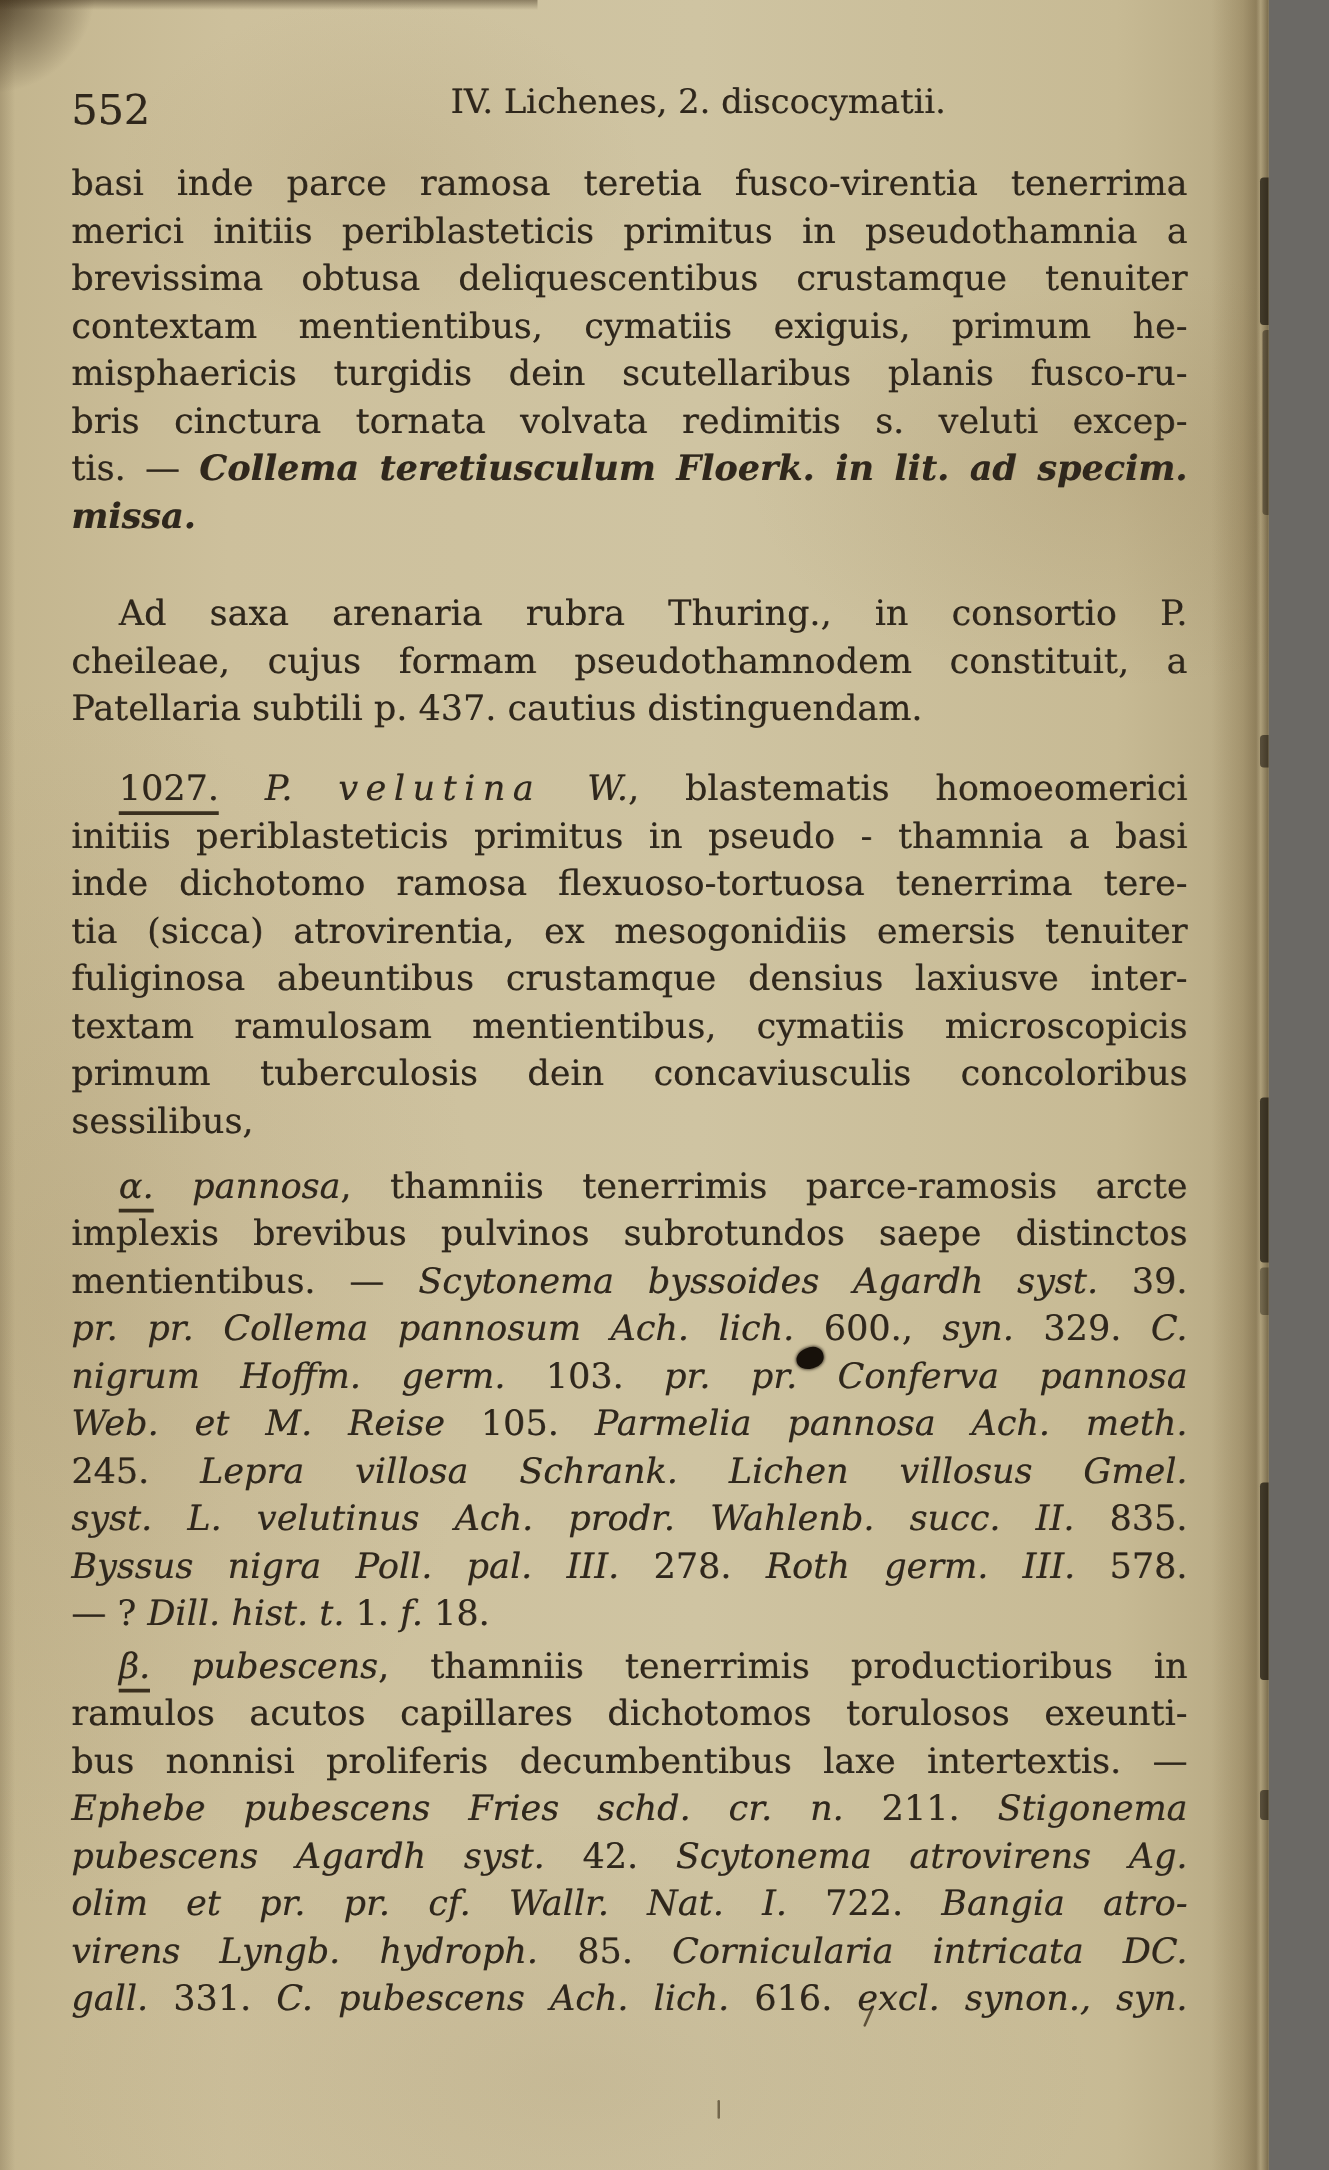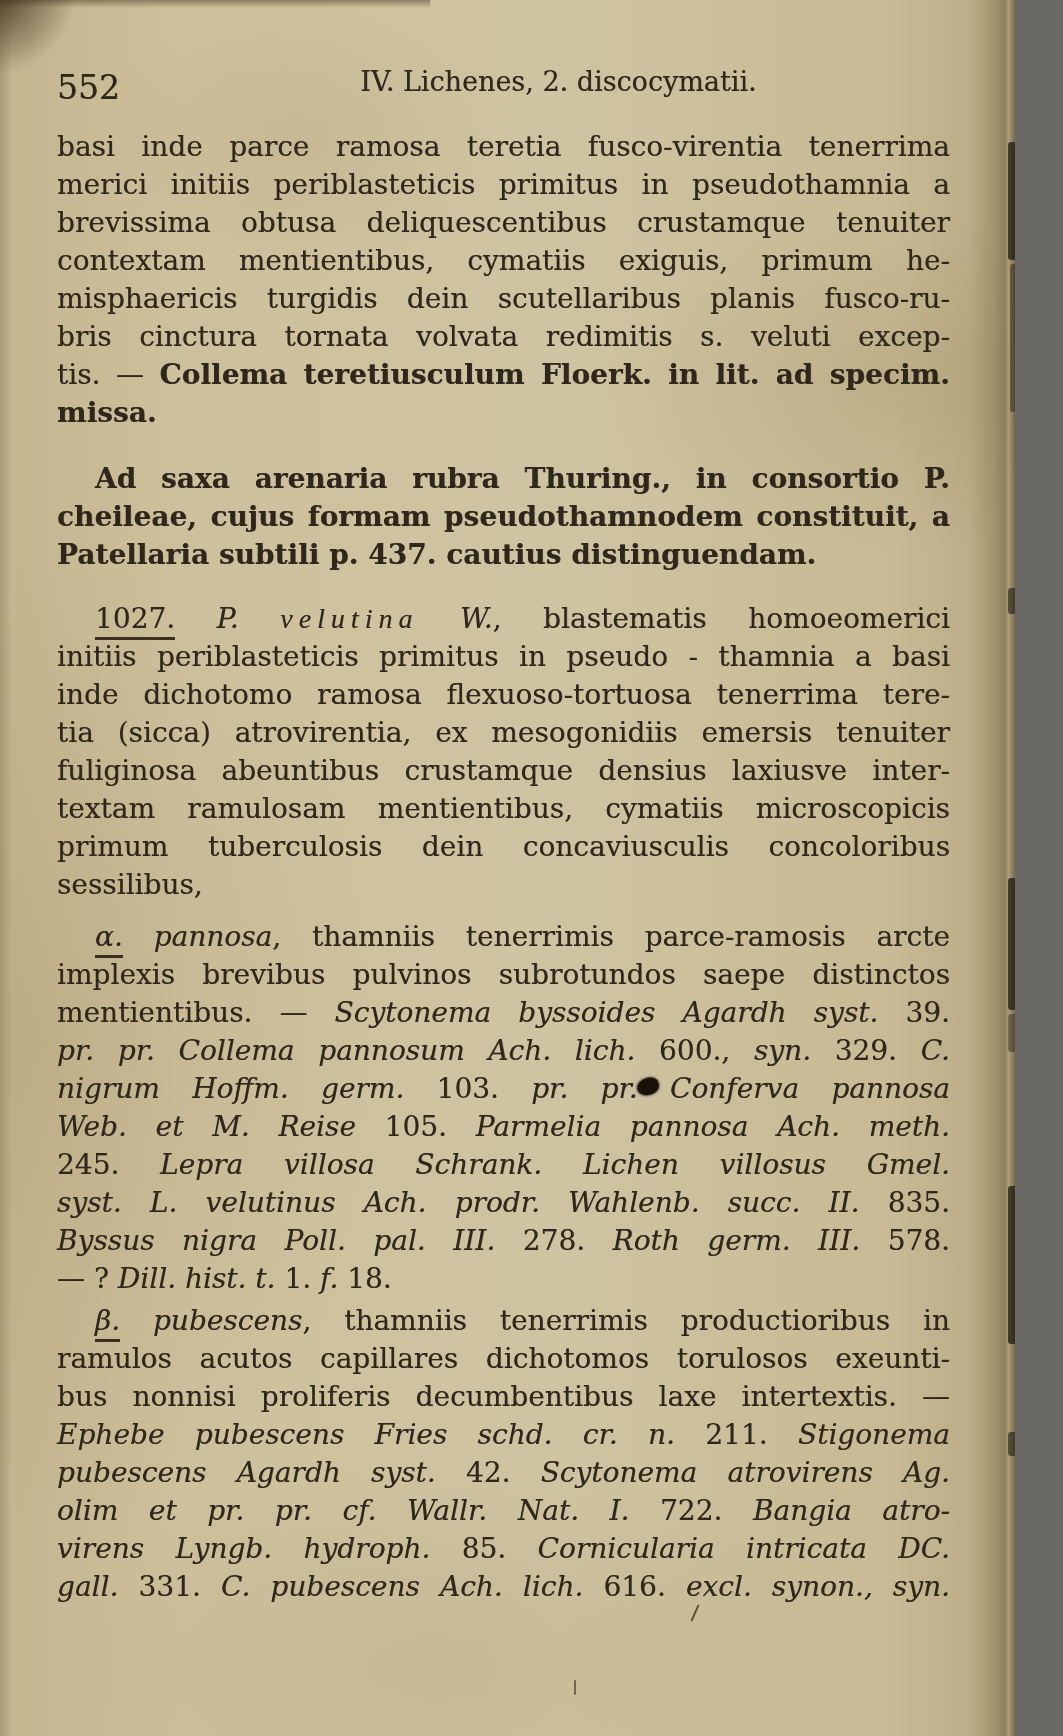--- a/index.html
+++ b/index.html
@@ -47,24 +47,24 @@
   
   .text-column { position:absolute; left:57px; top:128px; width:893px; }
   .para { margin:0; }
   .line { font-size:28px; height:38px; line-height:38px;
     text-align:justify; text-align-last:justify;
     text-shadow:0.35px 0.35px 0 rgba(47,39,28,0.5); white-space:normal; overflow:visible; }
   .line.nojust { text-align-last:auto; }
   .line.indented { text-indent:38px; }
   .seg-r  { font-style:normal; }
   .seg-i  { font-style:italic; }
-  .seg-bi { font-weight:bold; }
+  .seg-bi { font-style:italic; font-weight:bold; }
   .seg-u  { font-style:normal; border-bottom:3px solid rgba(42,32,18,0.9); padding-bottom:2px; }
   .seg-ui { font-style:italic; border-bottom:3px solid rgba(42,32,18,0.9); padding-bottom:2px; }
-  .seg-isp{ font-style:italic; letter-spacing:6px;font-family:Liberation Serif, serif; }
+  .seg-isp{ font-style:italic; letter-spacing:6px; }
 </style>
 </head>
 <body>
 
 <div class="page">
 
   <div class="corner-tl"></div>
   <div class="edge-top"></div>
   <div class="edge-left"></div>
   <div class="edge-band"></div>
@@ -86,21 +86,21 @@
       <div class="para" style="margin-top: 0px;">
         <div class="line"><span class="seg-r">basi inde parce ramosa teretia fusco-virentia tenerrima</span></div>
         <div class="line"><span class="seg-r">merici initiis periblasteticis primitus in pseudothamnia a</span></div>
         <div class="line"><span class="seg-r">brevissima obtusa deliquescentibus crustamque tenuiter</span></div>
         <div class="line"><span class="seg-r">contextam mentientibus, cymatiis exiguis, primum he-</span></div>
         <div class="line"><span class="seg-r">misphaericis turgidis dein scutellaribus planis fusco-ru-</span></div>
         <div class="line"><span class="seg-r">bris cinctura tornata volvata redimitis s. veluti excep-</span></div>
         <div class="line"><span class="seg-r">tis. — </span><span class="seg-bi">Collema teretiusculum Floerk. in lit. ad specim.</span></div>
         <div class="line nojust"><span class="seg-bi">missa.</span></div>
       </div>
-      <div class="para" style="margin-top: 28px; font-weight: bold;">
+      <div class="para" style="margin-top: 40px;">
         <div class="line indented"><span class="seg-r">Ad saxa arenaria rubra Thuring., in consortio P.</span></div>
         <div class="line"><span class="seg-r">cheileae, cujus formam pseudothamnodem constituit, a</span></div>
         <div class="line nojust"><span class="seg-r">Patellaria subtili p. 437. cautius distinguendam.</span></div>
       </div>
       <div class="para" style="margin-top: 26px;">
         <div class="line indented"><span class="seg-u">1027.</span><span class="seg-r"> </span><span class="seg-i">P. </span><span class="seg-isp">velutina</span><span class="seg-i"> W.</span><span class="seg-r">, blastematis homoeomerici</span></div>
         <div class="line"><span class="seg-r">initiis periblasteticis primitus in pseudo - thamnia a basi</span></div>
         <div class="line"><span class="seg-r">inde dichotomo ramosa flexuoso-tortuosa tenerrima tere-</span></div>
         <div class="line"><span class="seg-r">tia (sicca) atrovirentia, ex mesogonidiis emersis tenuiter</span></div>
         <div class="line"><span class="seg-r">fuliginosa abeuntibus crustamque densius laxiusve inter-</span></div>

